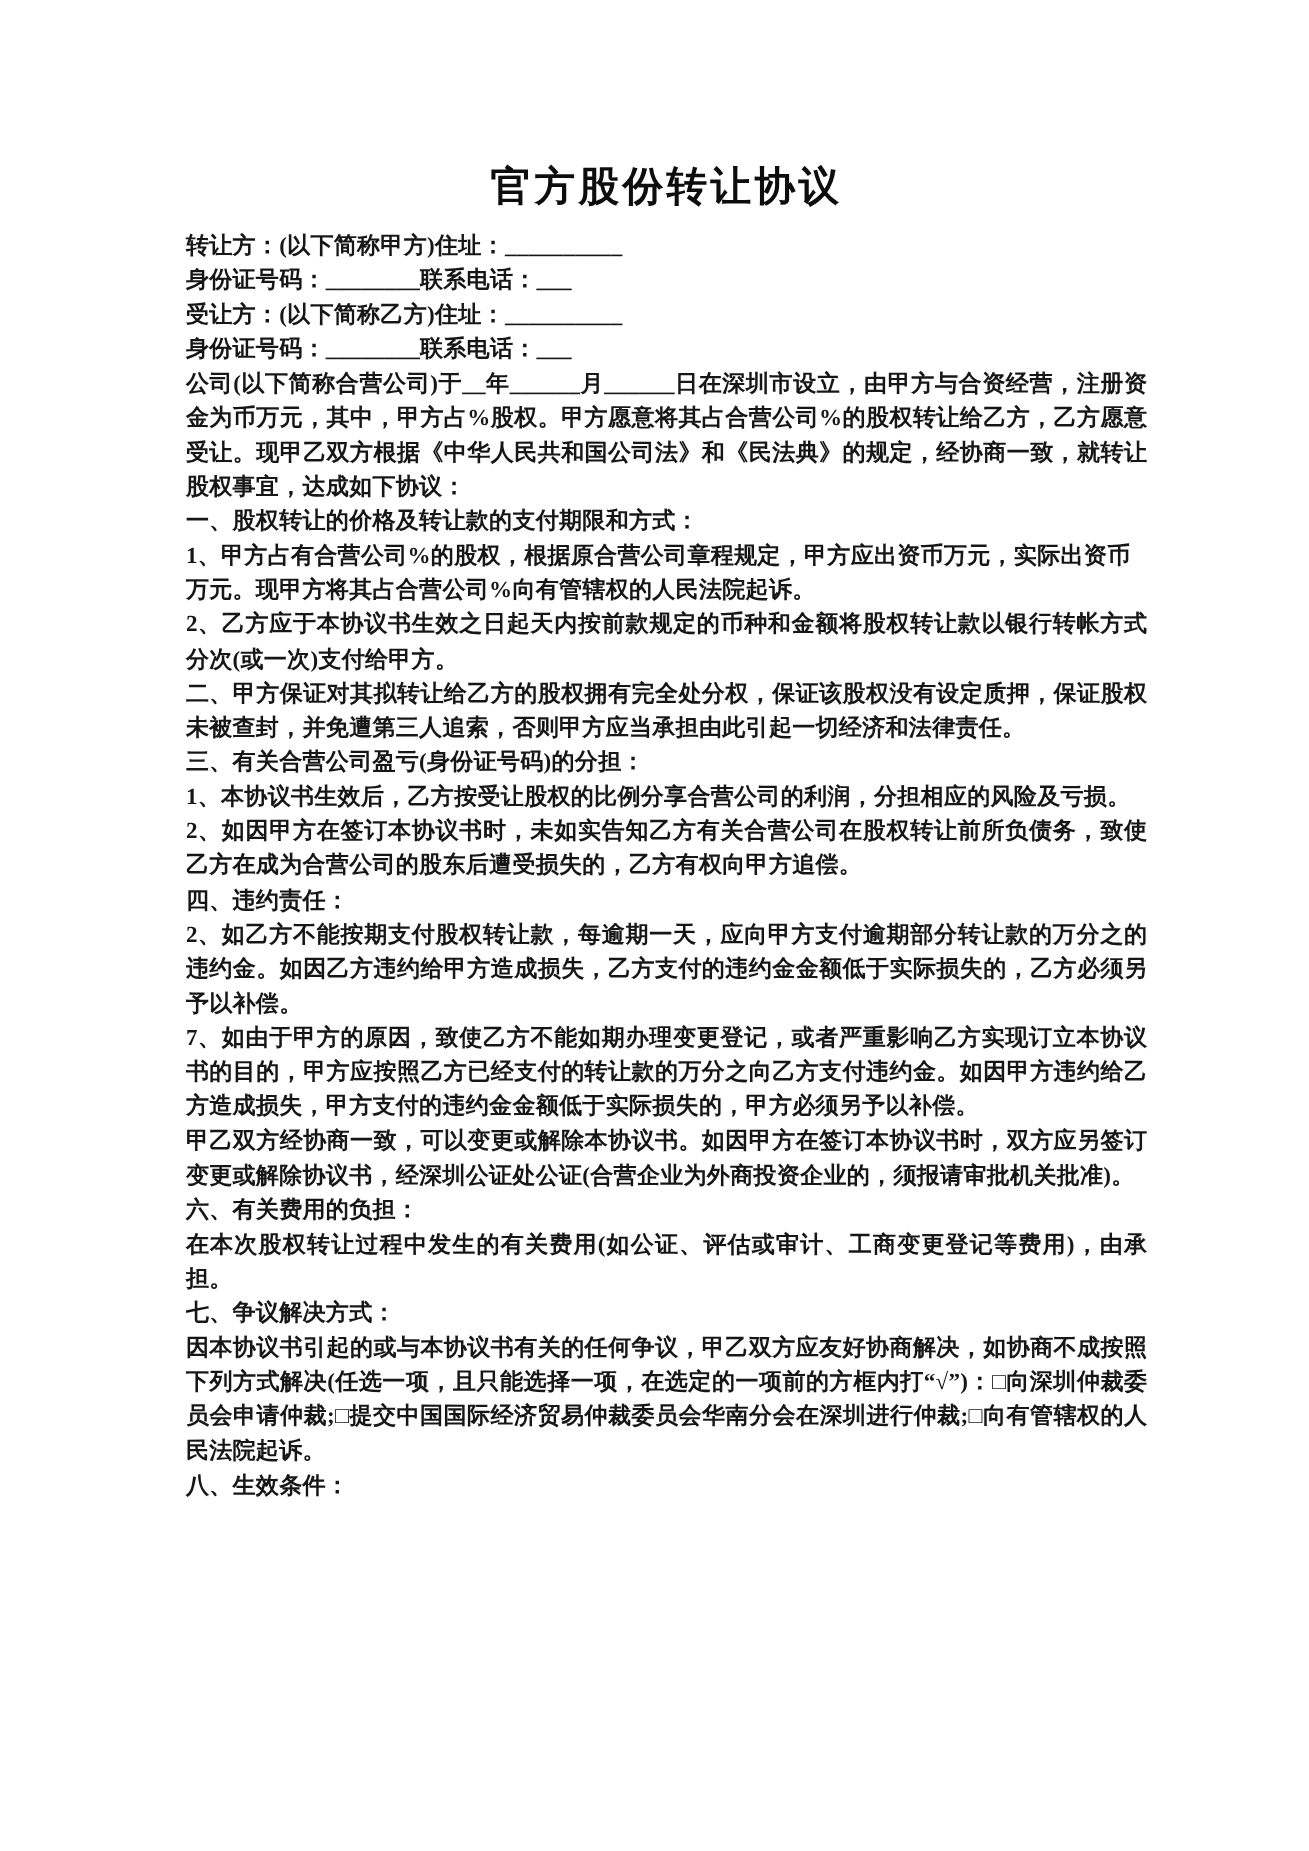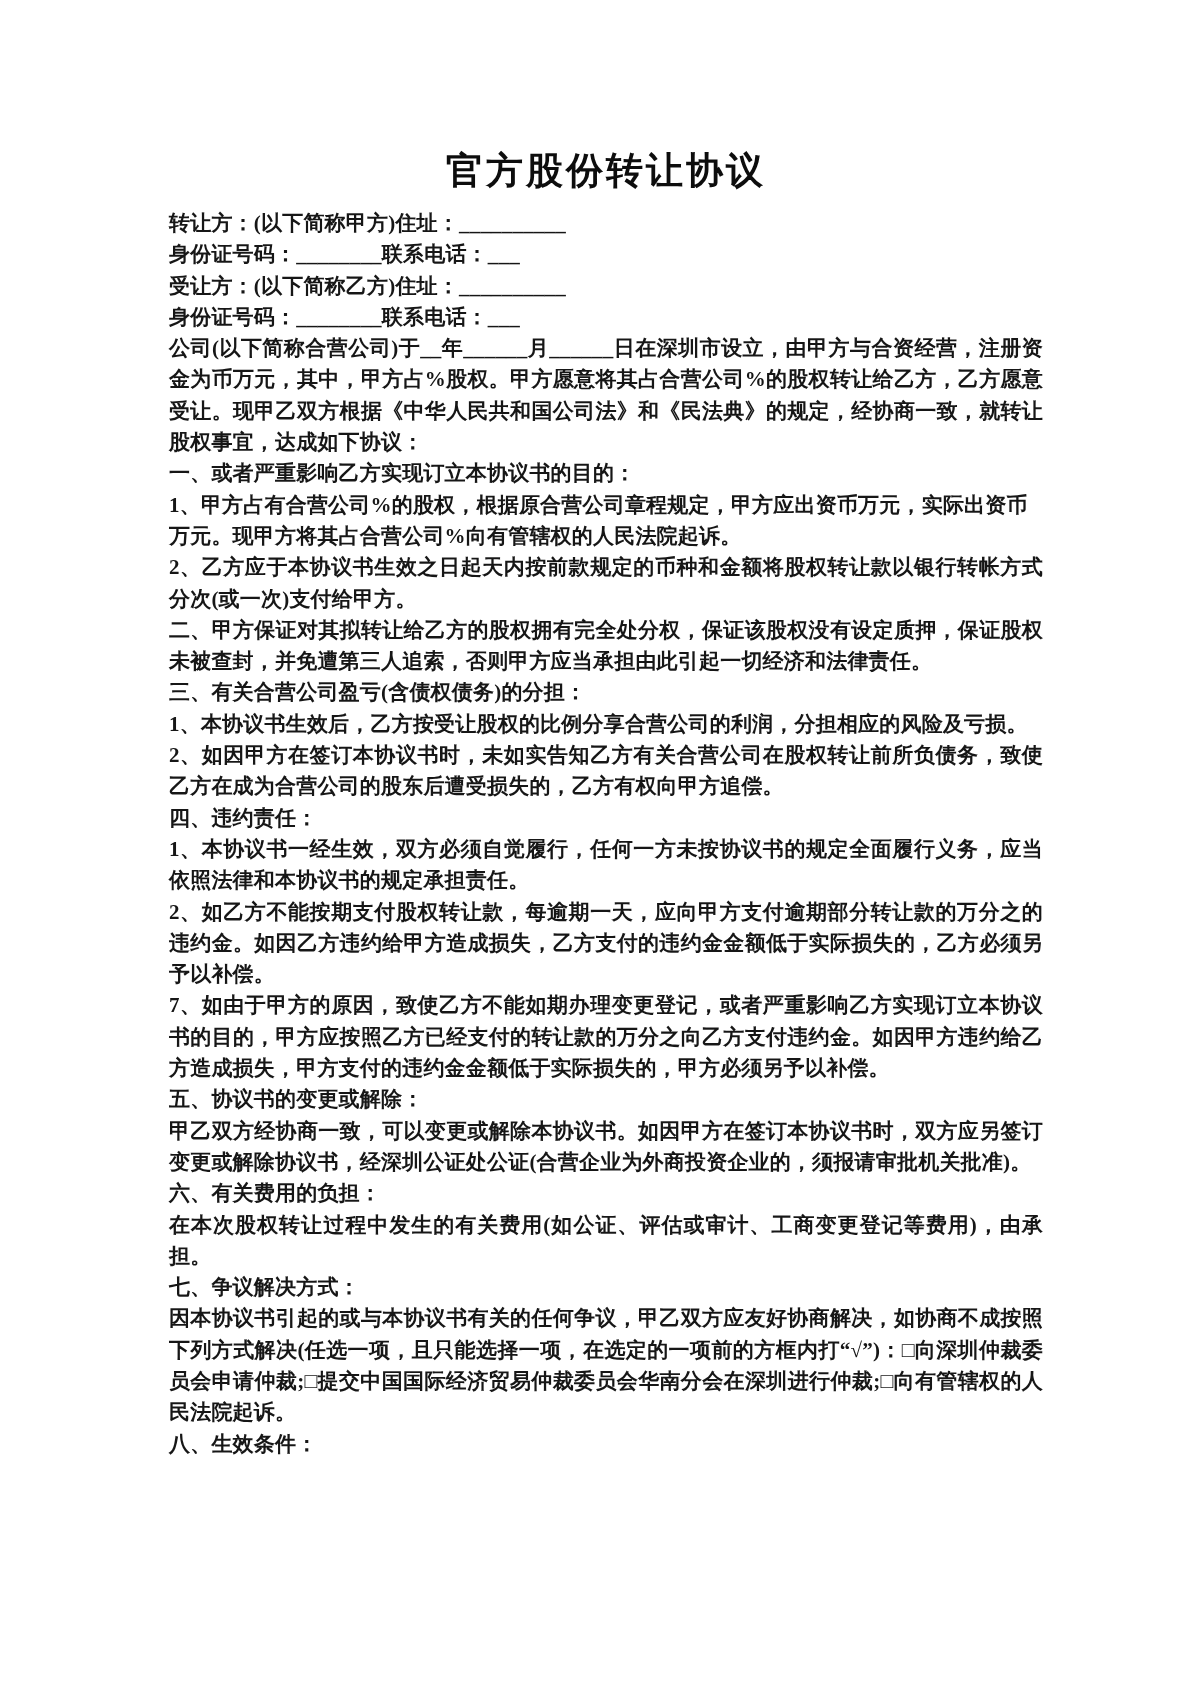--- a/index.html
+++ b/index.html
@@ -51,33 +51,31 @@
 
 <div class="page">
   <div class="content">
     <h1 class="doc-title">官方股份转让协议</h1>
     <div class="doc-body">
       <p>转让方：(以下简称甲方)住址：__________</p>
       <p>身份证号码：________联系电话：___</p>
       <p>受让方：(以下简称乙方)住址：__________</p>
       <p>身份证号码：________联系电话：___</p>
       <p>公司(以下简称合营公司)于__年______月______日在深圳市设立，由甲方与合资经营，注册资金为币万元，其中，甲方占%股权。甲方愿意将其占合营公司%的股权转让给乙方，乙方愿意受让。现甲乙双方根据《中华人民共和国公司法》和《民法典》的规定，经协商一致，就转让股权事宜，达成如下协议：</p>
-      <p>一、或者严重影响乙方实现订立本协议书的目的：</p>
+      <p>一、股权转让的价格及转让款的支付期限和方式：</p>
       <p>1、甲方占有合营公司%的股权，根据原合营公司章程规定，甲方应出资币万元，实际出资币</p>
       <p>万元。现甲方将其占合营公司%向有管辖权的人民法院起诉。</p>
       <p>2、乙方应于本协议书生效之日起天内按前款规定的币种和金额将股权转让款以银行转帐方式分次(或一次)支付给甲方。</p>
       <p>二、甲方保证对其拟转让给乙方的股权拥有完全处分权，保证该股权没有设定质押，保证股权未被查封，并免遭第三人追索，否则甲方应当承担由此引起一切经济和法律责任。</p>
-      <p>三、有关合营公司盈亏(含债权债务)的分担：</p>
+      <p>三、有关合营公司盈亏(身份证号码)的分担：</p>
       <p>1、本协议书生效后，乙方按受让股权的比例分享合营公司的利润，分担相应的风险及亏损。</p>
       <p>2、如因甲方在签订本协议书时，未如实告知乙方有关合营公司在股权转让前所负债务，致使乙方在成为合营公司的股东后遭受损失的，乙方有权向甲方追偿。</p>
       <p>四、违约责任：</p>
-      <p>1、本协议书一经生效，双方必须自觉履行，任何一方未按协议书的规定全面履行义务，应当依照法律和本协议书的规定承担责任。</p>
       <p>2、如乙方不能按期支付股权转让款，每逾期一天，应向甲方支付逾期部分转让款的万分之的违约金。如因乙方违约给甲方造成损失，乙方支付的违约金金额低于实际损失的，乙方必须另予以补偿。</p>
       <p>7、如由于甲方的原因，致使乙方不能如期办理变更登记，或者严重影响乙方实现订立本协议书的目的，甲方应按照乙方已经支付的转让款的万分之向乙方支付违约金。如因甲方违约给乙方造成损失，甲方支付的违约金金额低于实际损失的，甲方必须另予以补偿。</p>
-      <p>五、协议书的变更或解除：</p>
       <p>甲乙双方经协商一致，可以变更或解除本协议书。如因甲方在签订本协议书时，双方应另签订变更或解除协议书，经深圳公证处公证(合营企业为外商投资企业的，须报请审批机关批准)。</p>
       <p>六、有关费用的负担：</p>
       <p>在本次股权转让过程中发生的有关费用(如公证、评估或审计、工商变更登记等费用)，由承担。</p>
       <p>七、争议解决方式：</p>
       <p>因本协议书引起的或与本协议书有关的任何争议，甲乙双方应友好协商解决，如协商不成按照下列方式解决(任选一项，且只能选择一项，在选定的一项前的方框内打“√”)：□向深圳仲裁委员会申请仲裁;□提交中国国际经济贸易仲裁委员会华南分会在深圳进行仲裁;□向有管辖权的人民法院起诉。</p>
       <p>八、生效条件：</p>
     </div>
   </div>
 </div>
 

